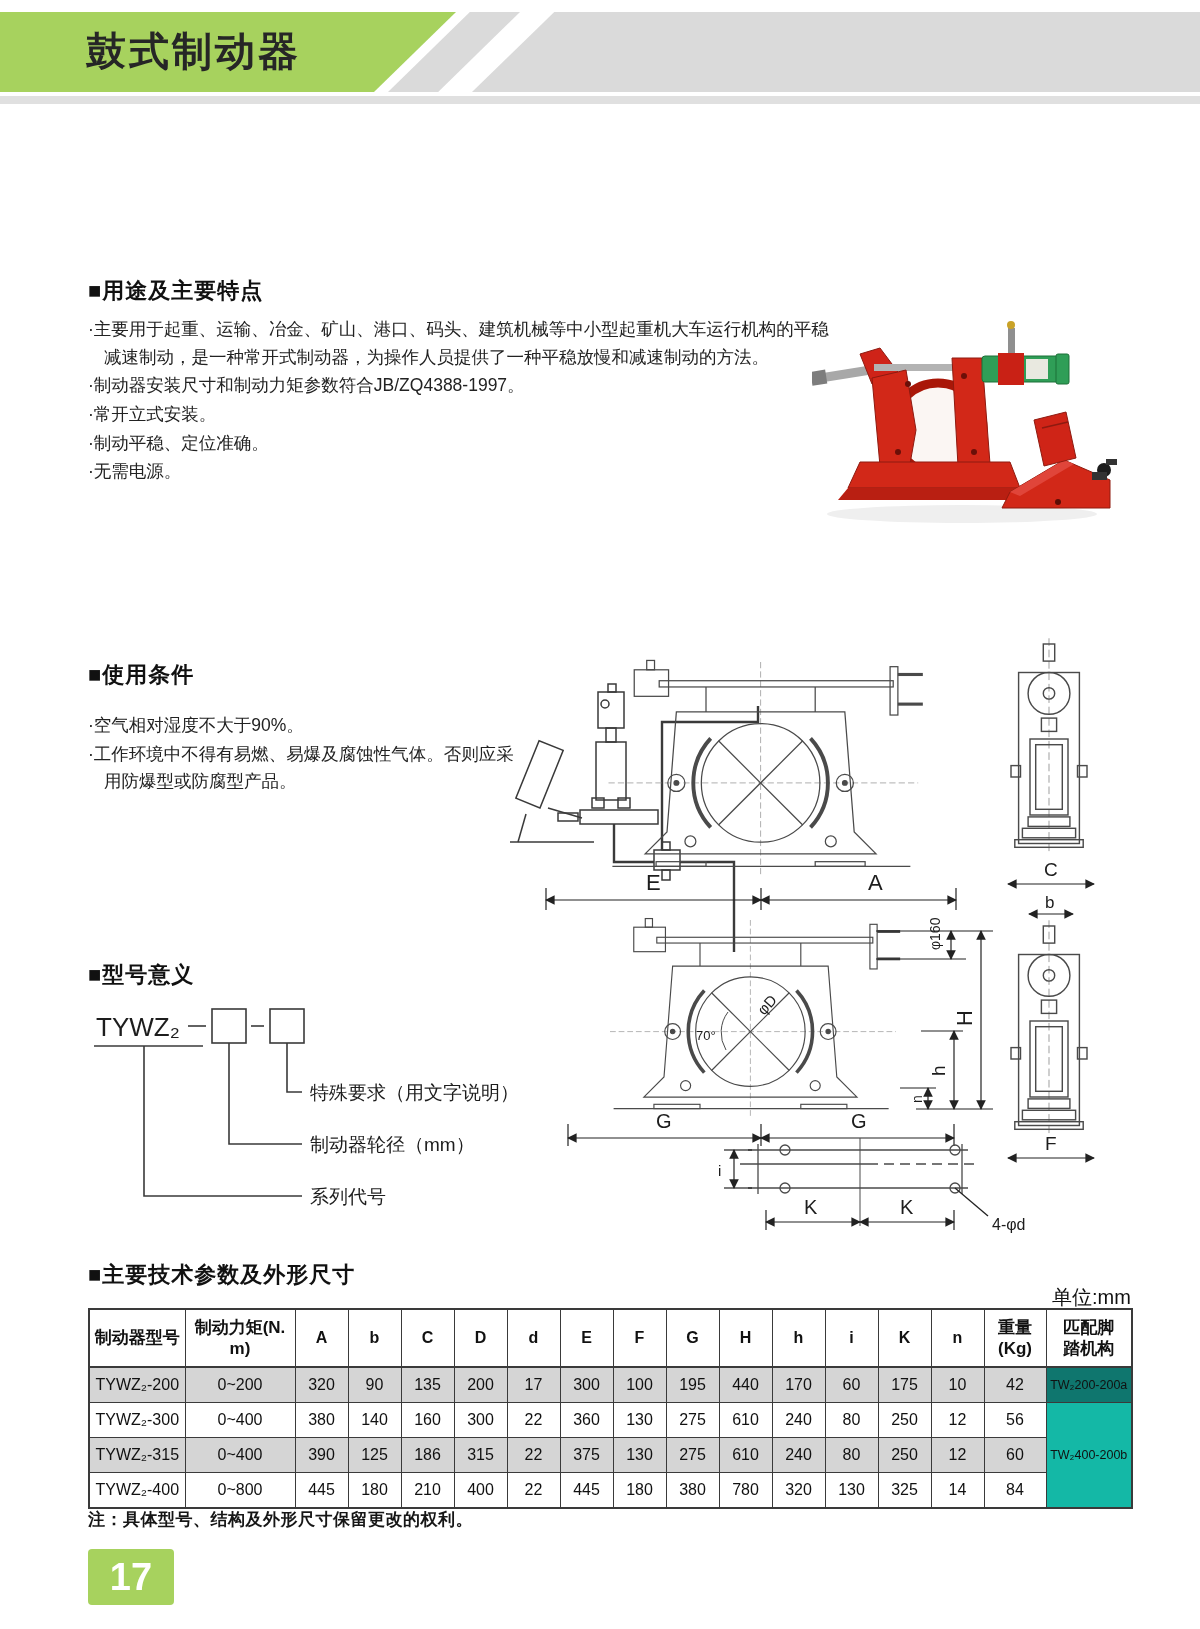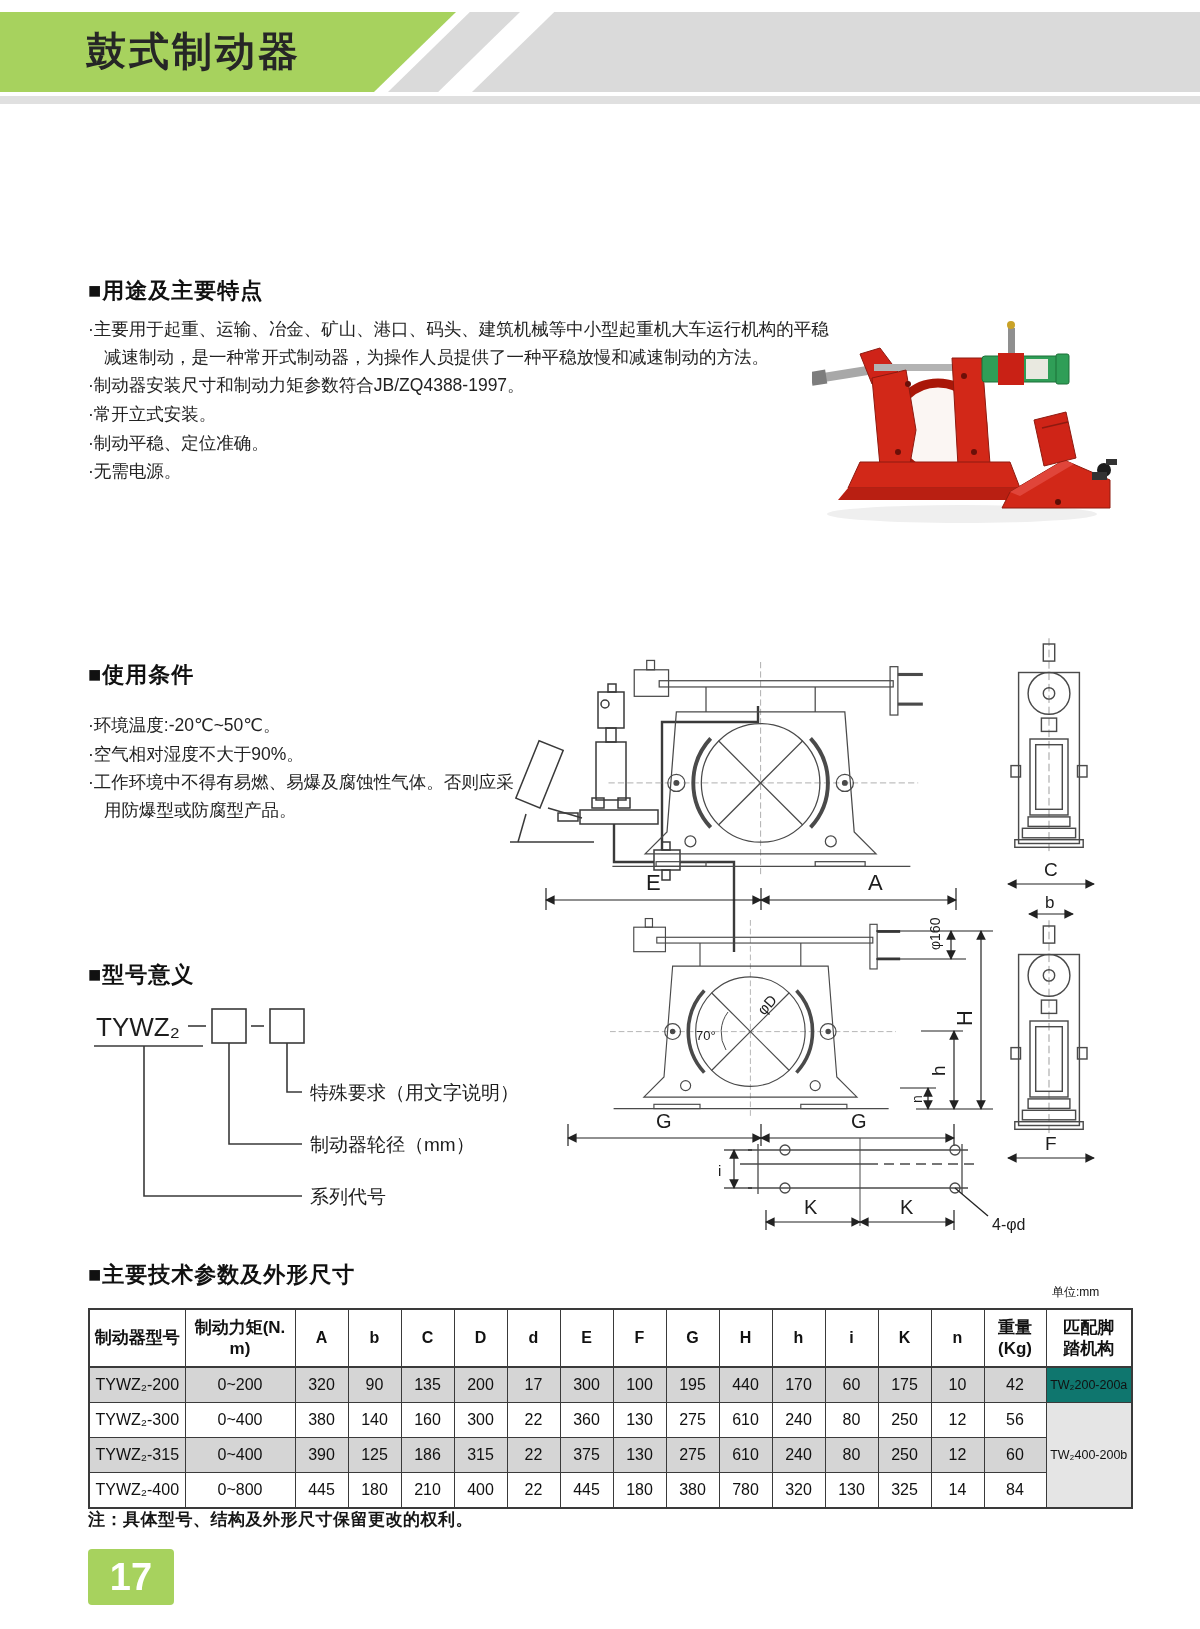--- a/index.html
+++ b/index.html
@@ -14,35 +14,35 @@
       clip-path:polygon(11.3% 0,100% 0,100% 100%,0 100%);}
   .hrule{position:absolute;left:0;top:96px;width:1200px;height:8px;background:#e0e0e0;}
   .banner-text{position:absolute;left:86px;top:24px;font-size:40px;font-weight:600;
       letter-spacing:3px;color:#262626;}
   .doc-title{position:absolute;left:0;top:124px;width:1200px;text-align:center;
       font-size:37px;font-weight:bold;color:#c5281c;letter-spacing:1px;}
   .sec-head{position:absolute;font-size:22px;font-weight:bold;color:#111;letter-spacing:1px;}
   .bullets{position:absolute;font-size:17.5px;line-height:1.58;color:#222;}
   .bullets li{list-style:none;padding-left:16px;text-indent:-16px;margin:0 0 1px 0;}
   .bullets ul{margin:0;padding:0;}
-  .unit{position:absolute;font-size:12px;color:#111;}
+  .unit{position:absolute;font-size:20px;color:#111;}
   .note{position:absolute;font-size:17px;font-weight:600;color:#161616;letter-spacing:.5px;}
   .pagenum{position:absolute;left:88px;top:1549px;width:86px;height:56px;background:#a7d25e;
       border-radius:4px;color:#fff;font-size:38px;font-weight:bold;text-align:center;line-height:56px;}
   
   .spec-table{position:absolute;left:88px;top:1308px;border-collapse:collapse;table-layout:fixed;
       width:1044px;font-size:16px;color:#111;}
   .spec-table th,.spec-table td{border:1px solid #3a3a3a;text-align:center;padding:0;height:34px;
       overflow:hidden;}
   .spec-table thead th{height:56px;font-weight:600;white-space:pre-line;line-height:1.25;}
   .spec-table{border:2px solid #3a3a3a;}
   .spec-table thead th{border-bottom:2px solid #3a3a3a;font-size:16px;}
   .spec-table thead th.wide{font-size:17px;}
   tr.shaded td{background:#d5d5d5;}
-  td.match{font-size:12.5px;background:#e5e5e5;}
+  td.match{font-size:12.5px;background:#14b8a6;}
   tr.shaded td.match{background:#0f766e;}
   svg text{font-family:"Liberation Sans","DejaVu Sans",sans-serif;}
   .drawing{position:absolute;left:496px;top:626px;}
   .photo{position:absolute;left:812px;top:312px;}
   .modeldiag{position:absolute;left:88px;top:1002px;}
 </style>
 </head>
 <body>
 
 <div class="page">
@@ -99,21 +99,20 @@
     <line x1="230" y1="116" x2="256" y2="110" stroke="#8e1a10" stroke-width="1.5"></line>
     <circle cx="292" cy="158" r="7" fill="#1d1d1d"></circle>
     <rect x="280" y="160" width="15" height="8" fill="#333"></rect>
     <rect x="294" y="147" width="11" height="6" fill="#333"></rect>
     <circle cx="246" cy="190" r="3" fill="#5c0d06"></circle>
   </svg>
 
   <div class="sec-head" style="left:88px;top:660px;font-family:Liberation Serif, serif;">■使用条件</div>
   <div class="bullets" style="left:88px;top:712px;width:432px;">
     <ul>
-      <li>·环境温度:-20℃~50℃。</li>
       <li>·空气相对湿度不大于90%。</li>
       <li>·工作环境中不得有易燃、易爆及腐蚀性气体。否则应采用防爆型或防腐型产品。</li>
     </ul>
   </div>
 
   <svg class="drawing" width="670" height="612" viewBox="0 0 670 612">
     <defs>
       <marker id="ah" viewBox="0 0 10 10" refX="9" refY="5" markerWidth="8" markerHeight="8" orient="auto-start-reverse">
           <path d="M0,0L10,5L0,10z" fill="#222"></path>
         </marker>

